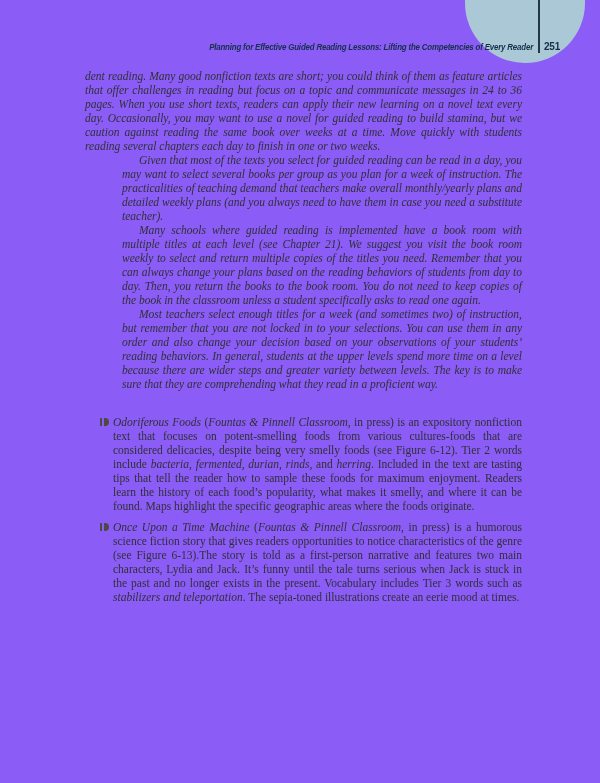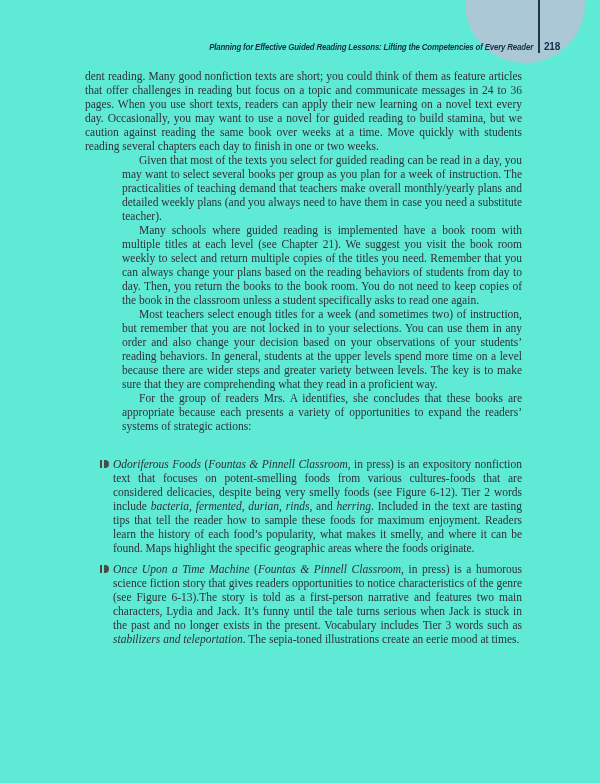--- a/index.html
+++ b/index.html
@@ -1,20 +1,20 @@
 <!DOCTYPE html>
 <html><head>
 <meta charset="utf-8">
 <style>
   html, body { margin: 0; padding: 0; background: #ffffff; }
   .page {
     position: relative;
     width: 600px;
     height: 783px;
-    background: #5eead4;
+    background: #8b5cf6;
     overflow: hidden;
     font-family: "Liberation Serif", serif;
   }
   
   .corner-circle {
     position: absolute;
     left: 465px;
     top: -57px;
     width: 120px;
     height: 120px;
@@ -57,21 +57,21 @@
   .body-text {
     position: absolute;
     left: 85px;
     top: 69px;
     width: 437px;
     font-size: 11.5px;
     line-height: 14px;
     color: #303038;
     text-align: justify;
   }
-  .body-text p { margin: 0; }
+  .body-text p { margin: 0; font-style: italic; }
   .body-text p.indent { text-indent: 17px; margin-left: 37px; }
   .it { font-style: italic; }
   .bullet-list { margin-top: 24px; }
   .bullet-item {
     position: relative;
     padding-left: 28px;
     margin-bottom: 7px;
   }
   .bullet-marker {
     position: absolute;
@@ -99,33 +99,32 @@
 </head>
 <body>
 
 <div class="page">
 
   <div class="corner-circle"></div>
   <div class="head-rule"></div>
 
   <div class="running-title">Planning for Effective Guided Reading Lessons: Lifting the Competencies of Every Reader</div>
 
-  <div class="page-number">218</div>
+  <div class="page-number">251</div>
 
   <div class="body-text">
 
     <p><span>dent reading. Many good nonfiction texts are short; you could think of them as feature articles that offer challenges in reading but focus on a topic and communicate messages in 24 to 36 pages. When you use short texts, readers can apply their new learning on a novel text every day. Occasionally, you may want to use a novel for guided reading to build stamina, but we caution against reading the same book over weeks at a time. Move quickly with students reading several chapters each day to finish in one or two weeks.</span></p>
 
     <p class="indent"><span>Given that most of the texts you select for guided reading can be read in a day, you may want to select several books per group as you plan for a week of instruction. The practicalities of teaching demand that teachers make overall monthly/yearly plans and detailed weekly plans (and you always need to have them in case you need a substitute teacher).</span></p>
 
     <p class="indent"><span>Many schools where guided reading is implemented have a book room with multiple titles at each level (see Chapter 21). We suggest you visit the book room weekly to select and return multiple copies of the titles you need. Remember that you can always change your plans based on the reading behaviors of students from day to day. Then, you return the books to the book room. You do not need to keep copies of the book in the classroom unless a student specifically asks to read one again.</span></p>
 
     <p class="indent"><span>Most teachers select enough titles for a week (and sometimes two) of instruction, but remember that you are not locked in to your selections. You can use them in any order and also change your decision based on your observations of your students’ reading behaviors. In general, students at the upper levels spend more time on a level because there are wider steps and greater variety between levels. The key is to make sure that they are comprehending what they read in a proficient way.</span></p>
 
-    <p class="indent"><span>For the group of readers Mrs. A identifies, she concludes that these books are appropriate because each presents a variety of opportunities to expand the readers’ systems of strategic actions:</span></p>
 
     <div class="bullet-list">
 
       <div class="bullet-item">
         <span class="bullet-marker"></span>
         <span><span class="it">Odoriferous Foods</span><span> (</span><span class="it">Fountas &amp; Pinnell Classroom</span><span>, in press) is an expository nonfiction text that focuses on potent-smelling foods from various cultures-foods that are considered delicacies, despite being very smelly foods (see Figure 6-12). Tier 2 words include </span><span class="it">bacteria, fermented, durian, rinds,</span><span> and </span><span class="it">herring</span><span>. Included in the text are tasting tips that tell the reader how to sample these foods for maximum enjoyment. Readers learn the history of each food’s popularity, what makes it smelly, and where it can be found. Maps highlight the specific geographic areas where the foods originate.</span></span>
       </div>
 
       <div class="bullet-item">
         <span class="bullet-marker"></span>

